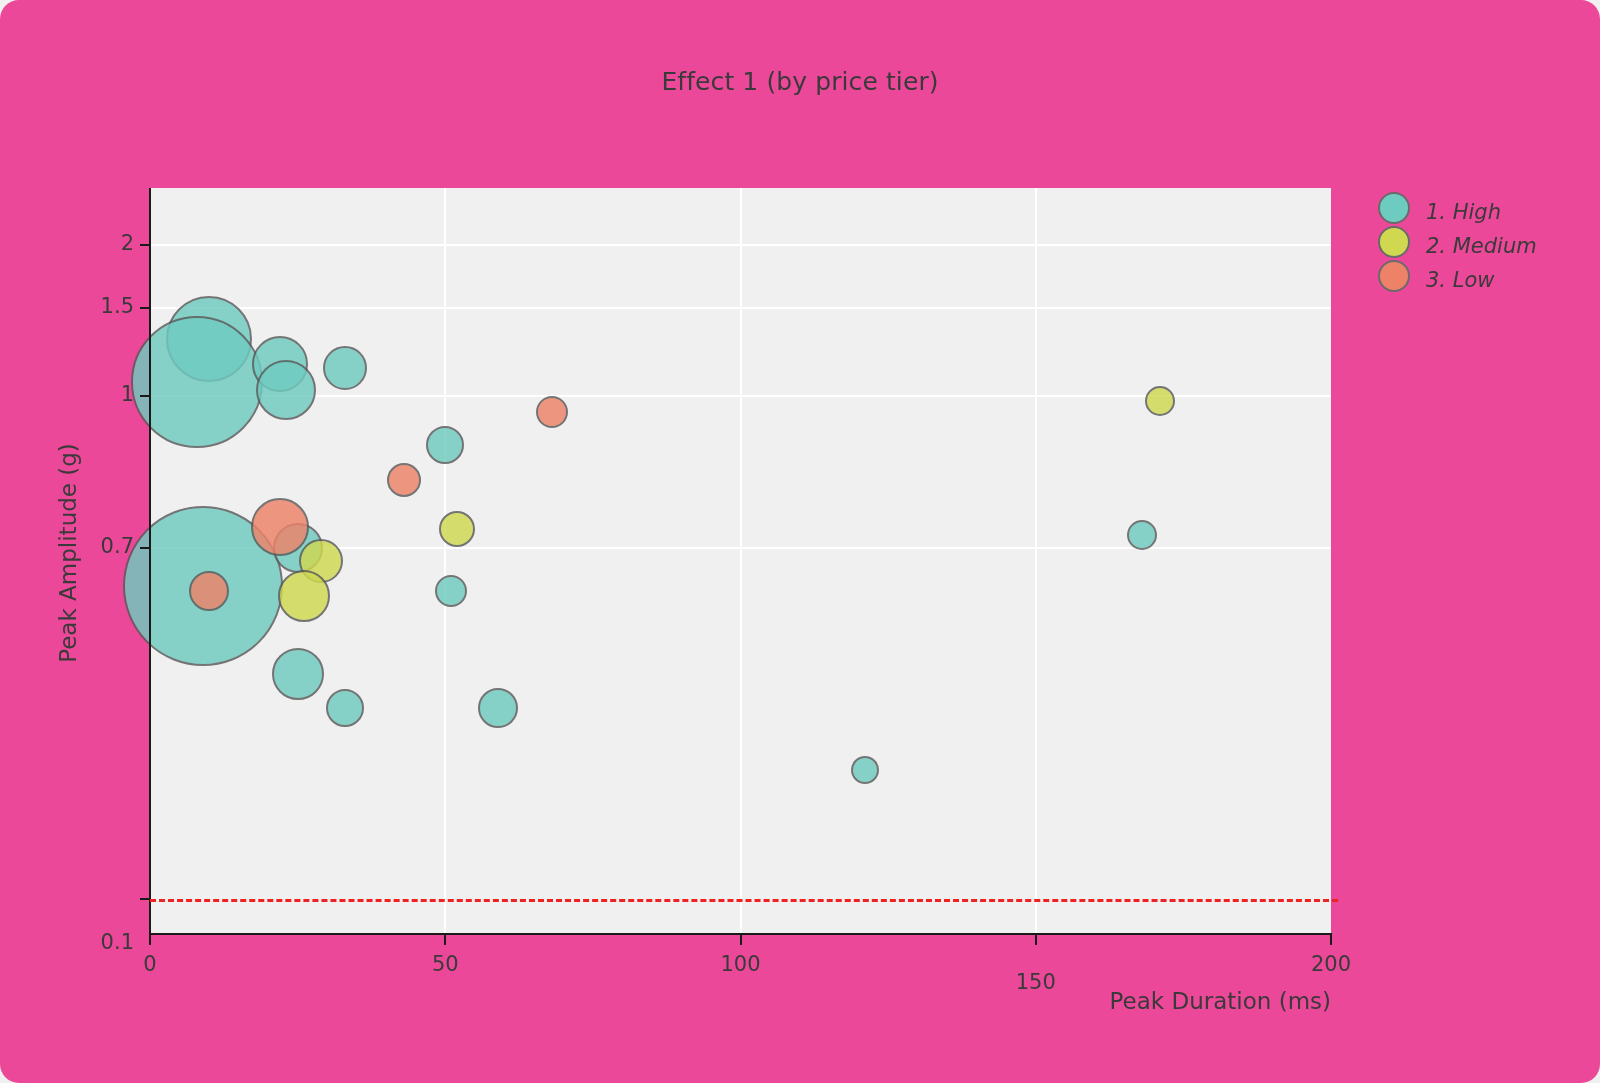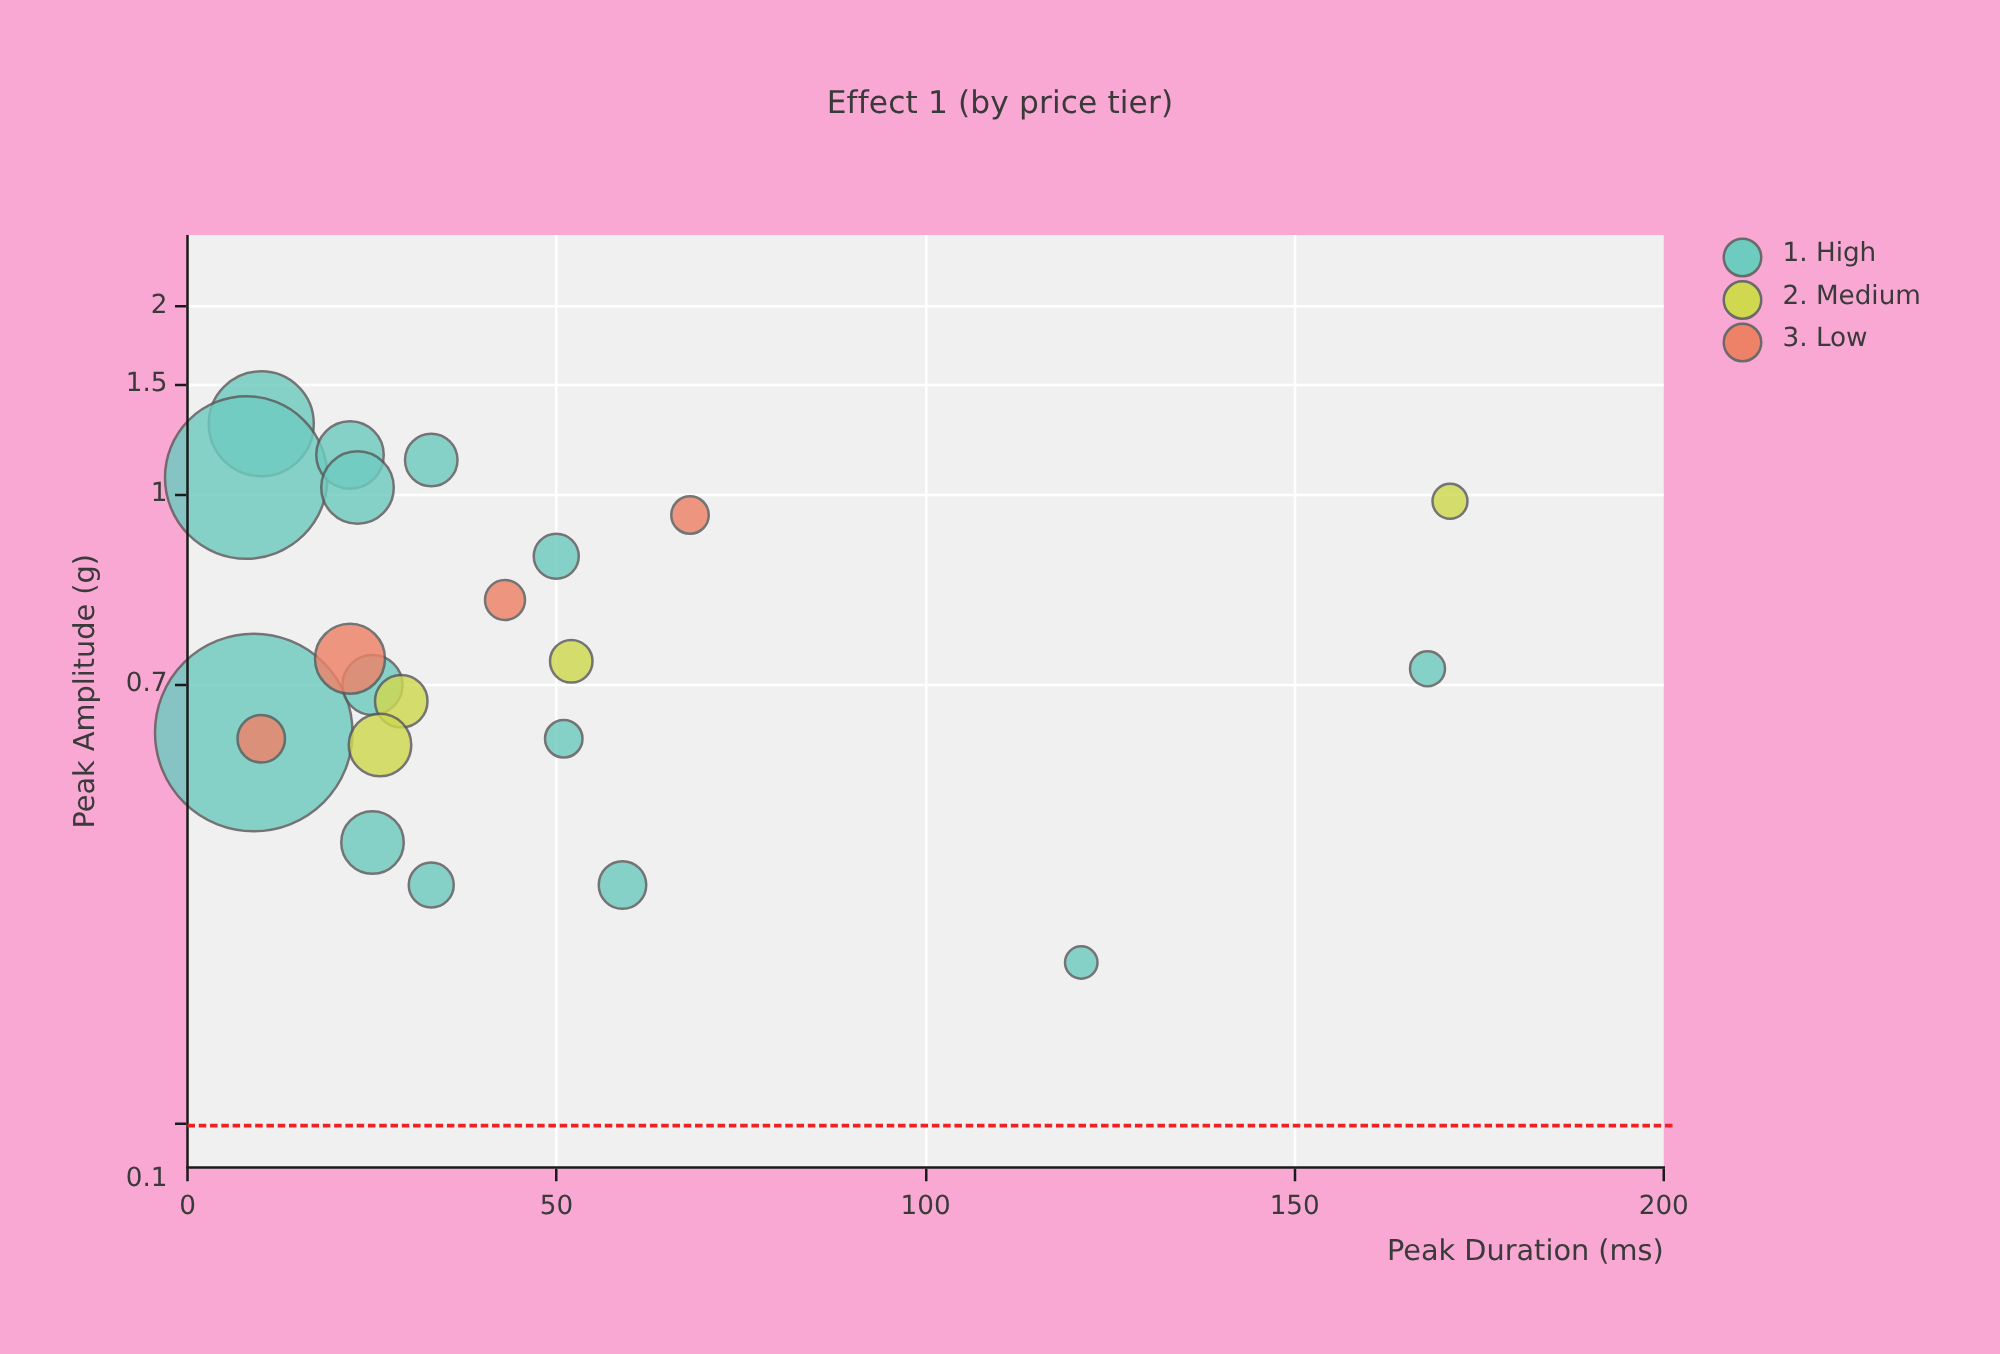--- a/index.html
+++ b/index.html
@@ -10,21 +10,22 @@
   body {
     width: 1600px;
     height: 1083px;
     font-family: "DejaVu Sans", sans-serif;
     overflow: hidden;
   }
   #figure {
     position: relative;
     width: 1600px;
     height: 1083px;
-    background: #f9a8d4;
+    background: #ec4899;
+    border-radius: 19px;
   }
   
   #title-block {
     position: absolute;
     left: 0;
     top: 62px;
     width: 1600px;
     text-align: center;
     color: #3a3a3a;
   }
@@ -146,22 +147,23 @@
     transform-origin: center center;
   }
   
   #legend {
     position: absolute;
     left: 1378px;
     top: 190px;
   }
   .legend-row {
     display: flex;
-    align-items: flex-start;
+    align-items: flex-end;
     height: 34px;
+    font-style: italic;
   }
   .legend-swatch {
     width: 32px;
     height: 32px;
     border-radius: 50%;
     border: 2px solid #6a6a6a;
     box-sizing: border-box;
     flex: 0 0 auto;
   }
   .legend-label {
@@ -244,16 +246,16 @@
     <div class="ytick-label" style="top: 533.555px;">0.7</div>
     <div class="ytick-mark" style="top: 897.556px;"></div>
     <div class="ytick-label" style="top: 930px;">0.1</div>
     <div class="xtick-mark" style="left: 149px;"></div>
     <div class="xtick-label" style="left: 110px; width: 80px;">0</div>
     <div class="xtick-mark" style="left: 444.25px;"></div>
     <div class="xtick-label" style="left: 405.25px; width: 80px;">50</div>
     <div class="xtick-mark" style="left: 739.5px;"></div>
     <div class="xtick-label" style="left: 700.5px; width: 80px;">100</div>
     <div class="xtick-mark" style="left: 1034.75px;"></div>
-    <div class="xtick-label" style="left: 995.75px; width: 80px;">150</div>
+    <div class="xtick-label" style="left: 995.75px; width: 80px; margin-top: 18px;">150</div>
     <div class="xtick-mark" style="left: 1330px;"></div>
     <div class="xtick-label" style="left: 1291px; width: 80px;">200</div>
   </div>
 
 </body></html>

